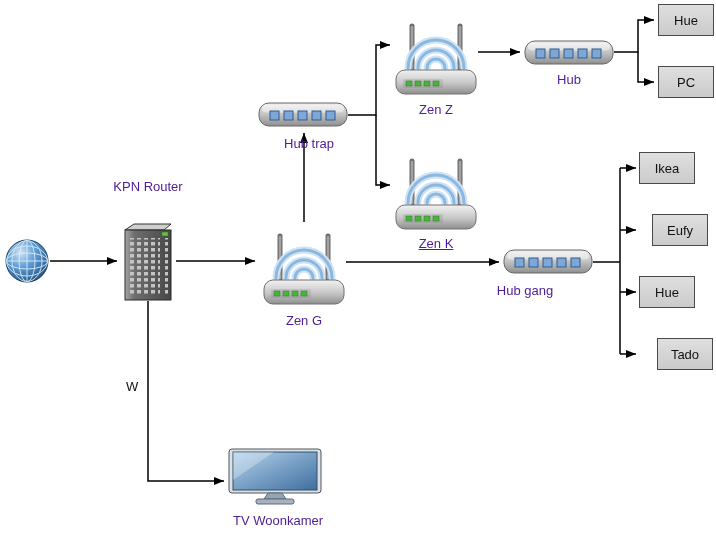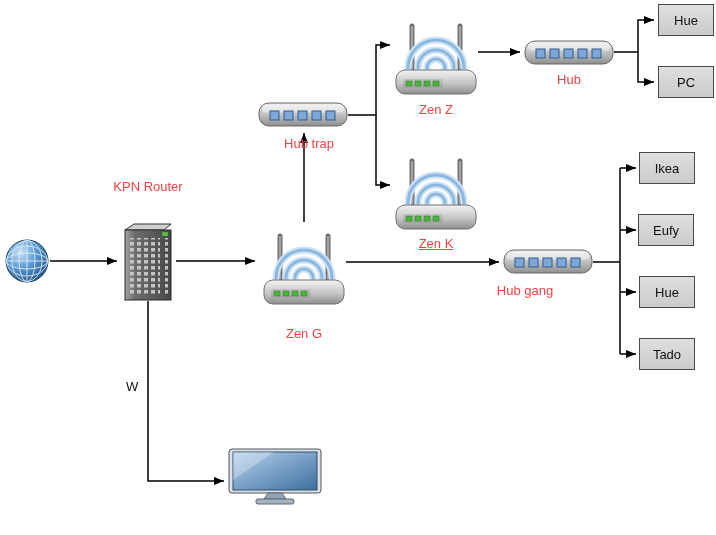--- a/index.html
+++ b/index.html
@@ -1,21 +1,21 @@
 <!DOCTYPE html>
 <html><head>
 <meta charset="utf-8">
 <style>
   * { margin:0; padding:0; box-sizing:border-box; }
   html,body { background:#ffffff; }
   body { font-family:"Liberation Sans", sans-serif; }
   .canvas { position:relative; width:716px; height:535px; background:#fff; overflow:hidden;padding-left:44px; }
   .wires { position:absolute; left:0; top:0; }
   .node { position:absolute; }
-  .label { position:absolute; font-size:13px; color:#ef4444; text-align:center; white-space:nowrap; }
+  .label { position:absolute; font-size:13px; color:#4c1d95; text-align:center; white-space:nowrap; }
   .device-box {
     position:absolute; width:56px; height:32px;
     border:1px solid #4a4a4a;
     background:linear-gradient(#dfdfdf,#cbcbcb);
     display:flex; align-items:center; justify-content:center;
     font-size:13px; color:#111;
   }
   .edge-label { position:absolute; font-size:13px; color:#111; }
   .defs-hidden { position:absolute; width:0; height:0; }
 </style>
@@ -199,27 +199,28 @@
 
   <div class="node" style="left:228px; top:448px;">
     <svg width="94" height="58">
         <use href="#sym-tv"></use>
       </svg>
   </div>
 
   <div class="device-box" style="left:658px; top:4px;">Hue</div>
   <div class="device-box" style="left:658px; top:66px;">PC</div>
   <div class="device-box" style="left:639px; top:152px;">Ikea</div>
-  <div class="device-box" style="left:638px; top:214px;">Eufy</div>
+  <div class="device-box" style="left:652px; top:214px;">Eufy</div>
   <div class="device-box" style="left:639px; top:276px;">Hue</div>
-  <div class="device-box" style="left:639px; top:338px;text-align:right;">Tado</div>
+  <div class="device-box" style="left:657px; top:338px;text-align:right;">Tado</div>
 
   <div class="label" style="left:98px;  top:179px; width:100px;">KPN Router</div>
-  <div class="label" style="left:254px; top:313px; width:100px;margin-top:13px;">Zen G</div>
+  <div class="label" style="left:254px; top:313px; width:100px;">Zen G</div>
   <div class="label" style="left:259px; top:136px; width:100px;">Hub trap</div>
   <div class="label" style="left:386px; top:102px; width:100px;text-align:center;">Zen Z</div>
   <div class="label" style="left:386px; top:236px; width:100px;text-decoration:underline;">Zen K</div>
   <div class="label" style="left:519px; top:72px;  width:100px;">Hub</div>
   <div class="label" style="left:475px; top:283px; width:100px;">Hub gang</div>
+  <div class="label" style="left:218px; top:513px; width:120px;">TV Woonkamer</div>
 
   <div class="edge-label" style="left:126px; top:379px;">W</div>
 
 </div>
 
 </body></html>

